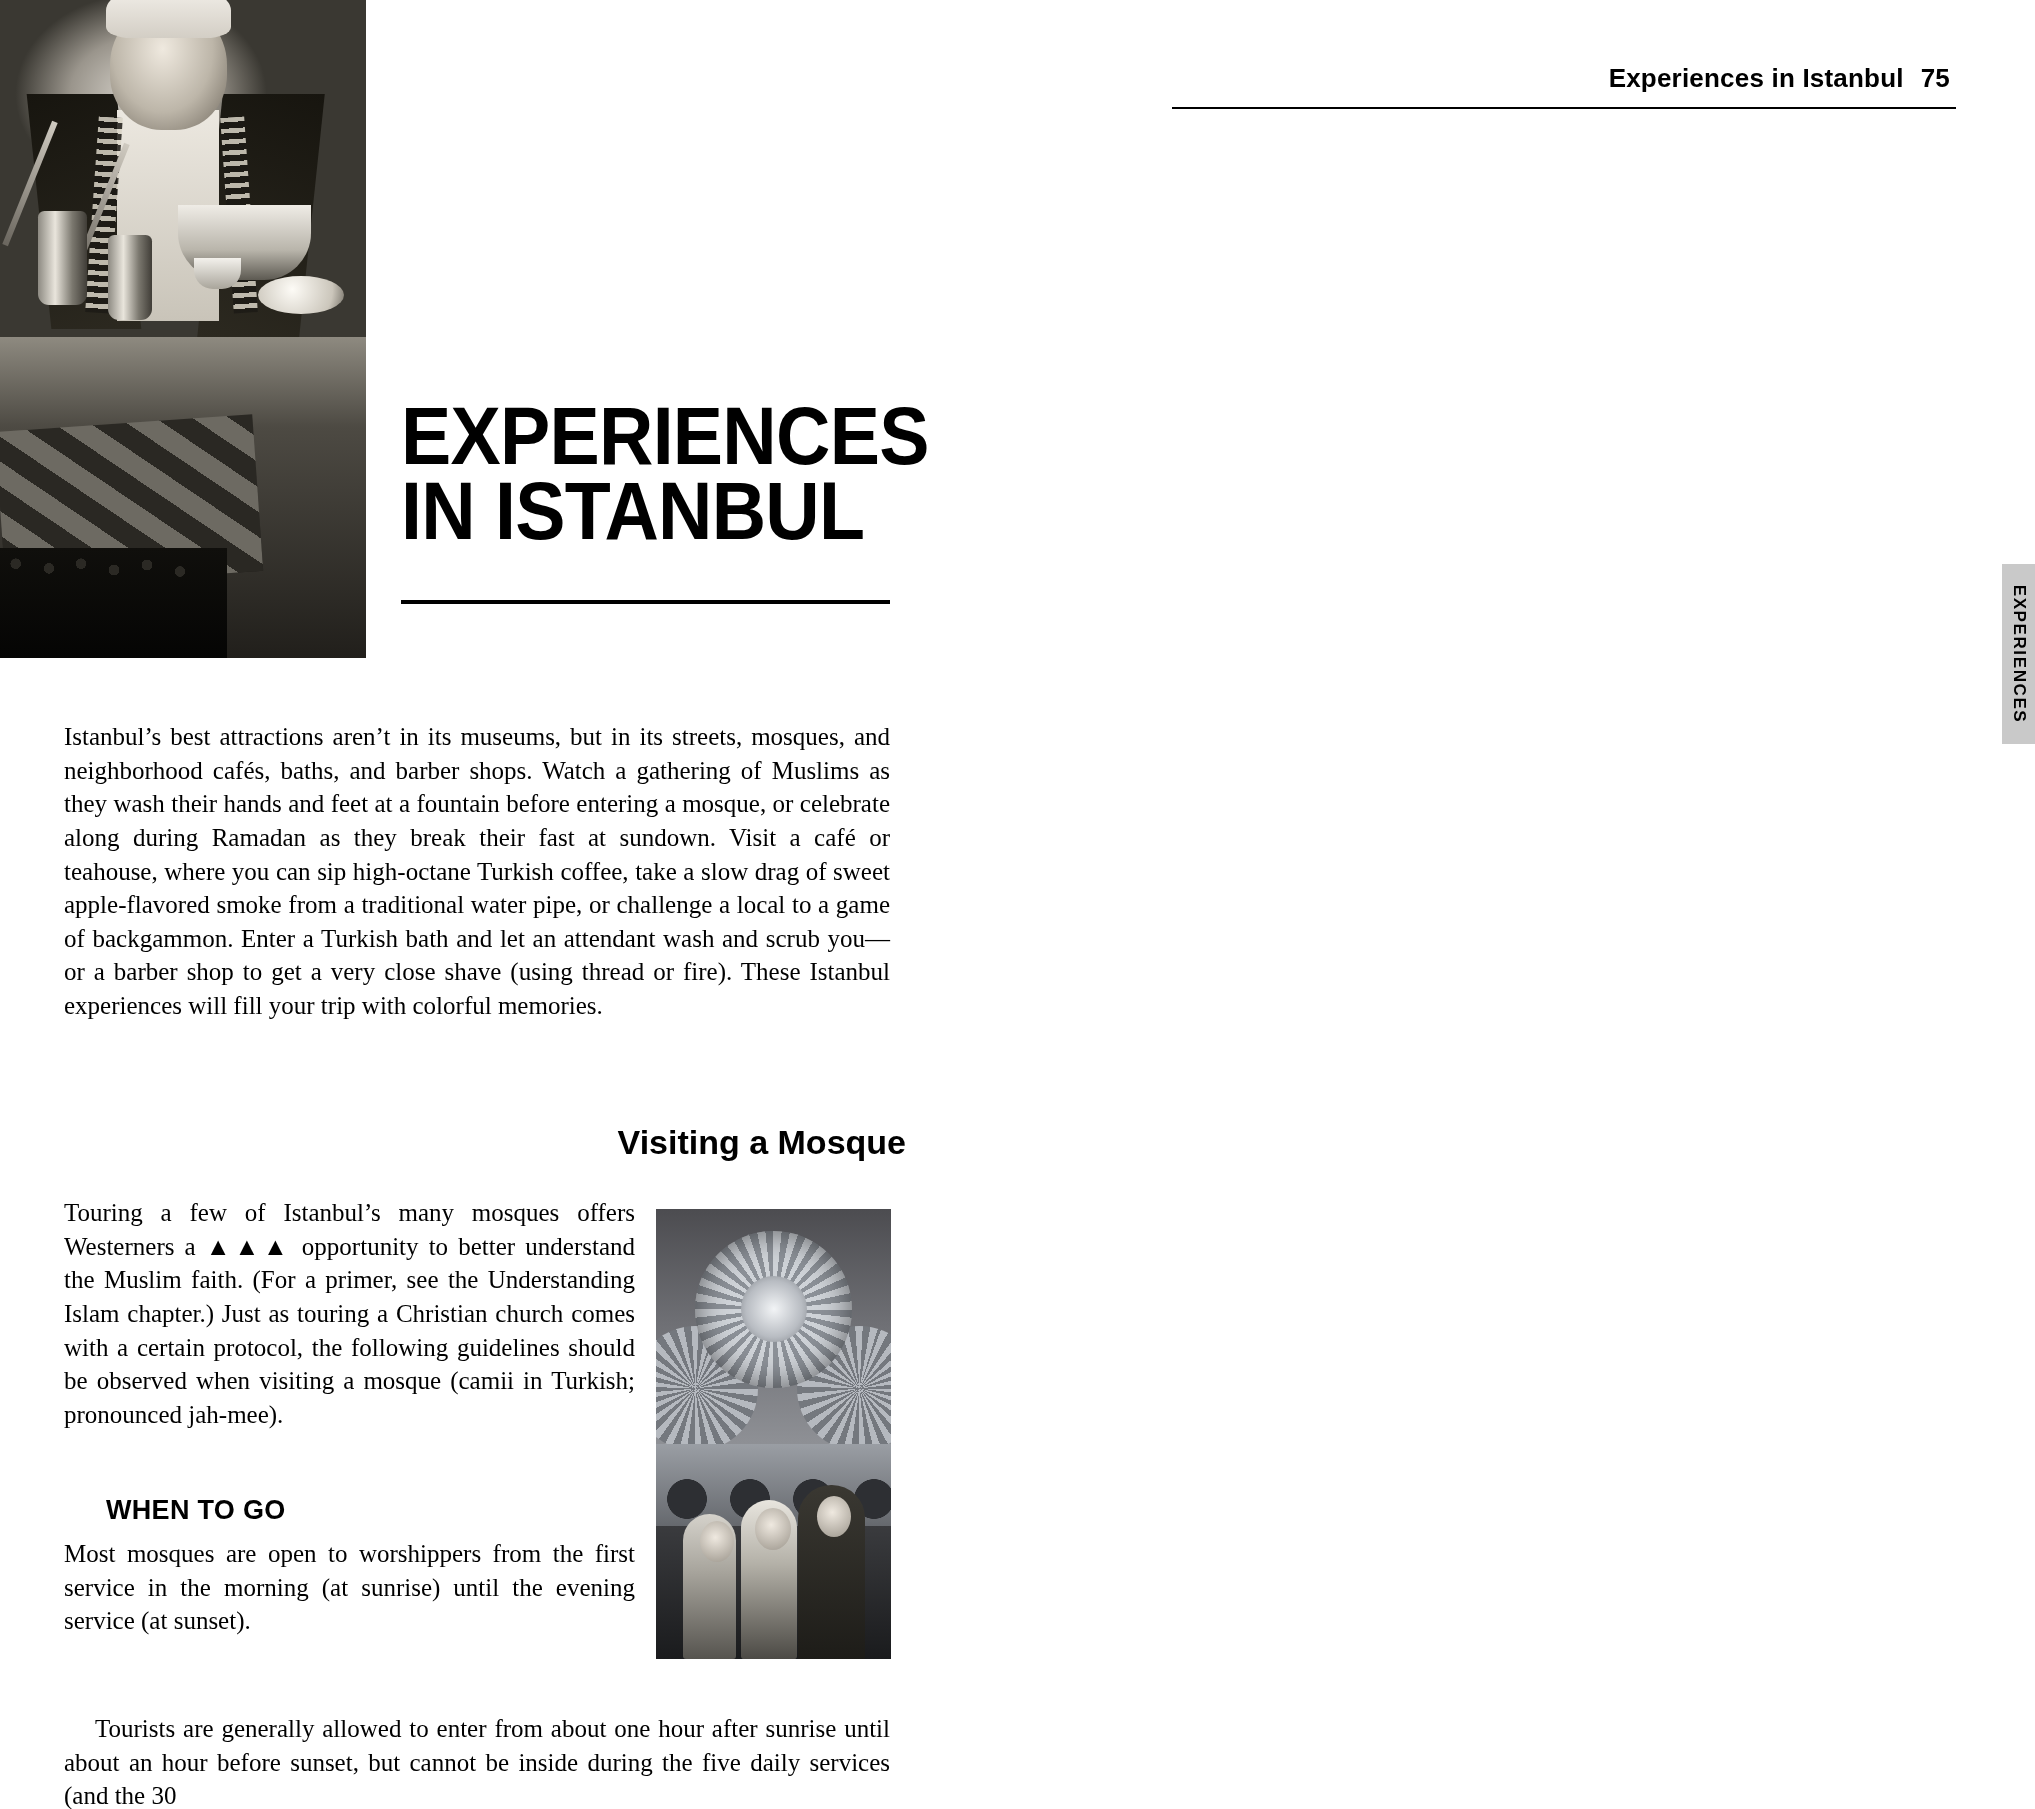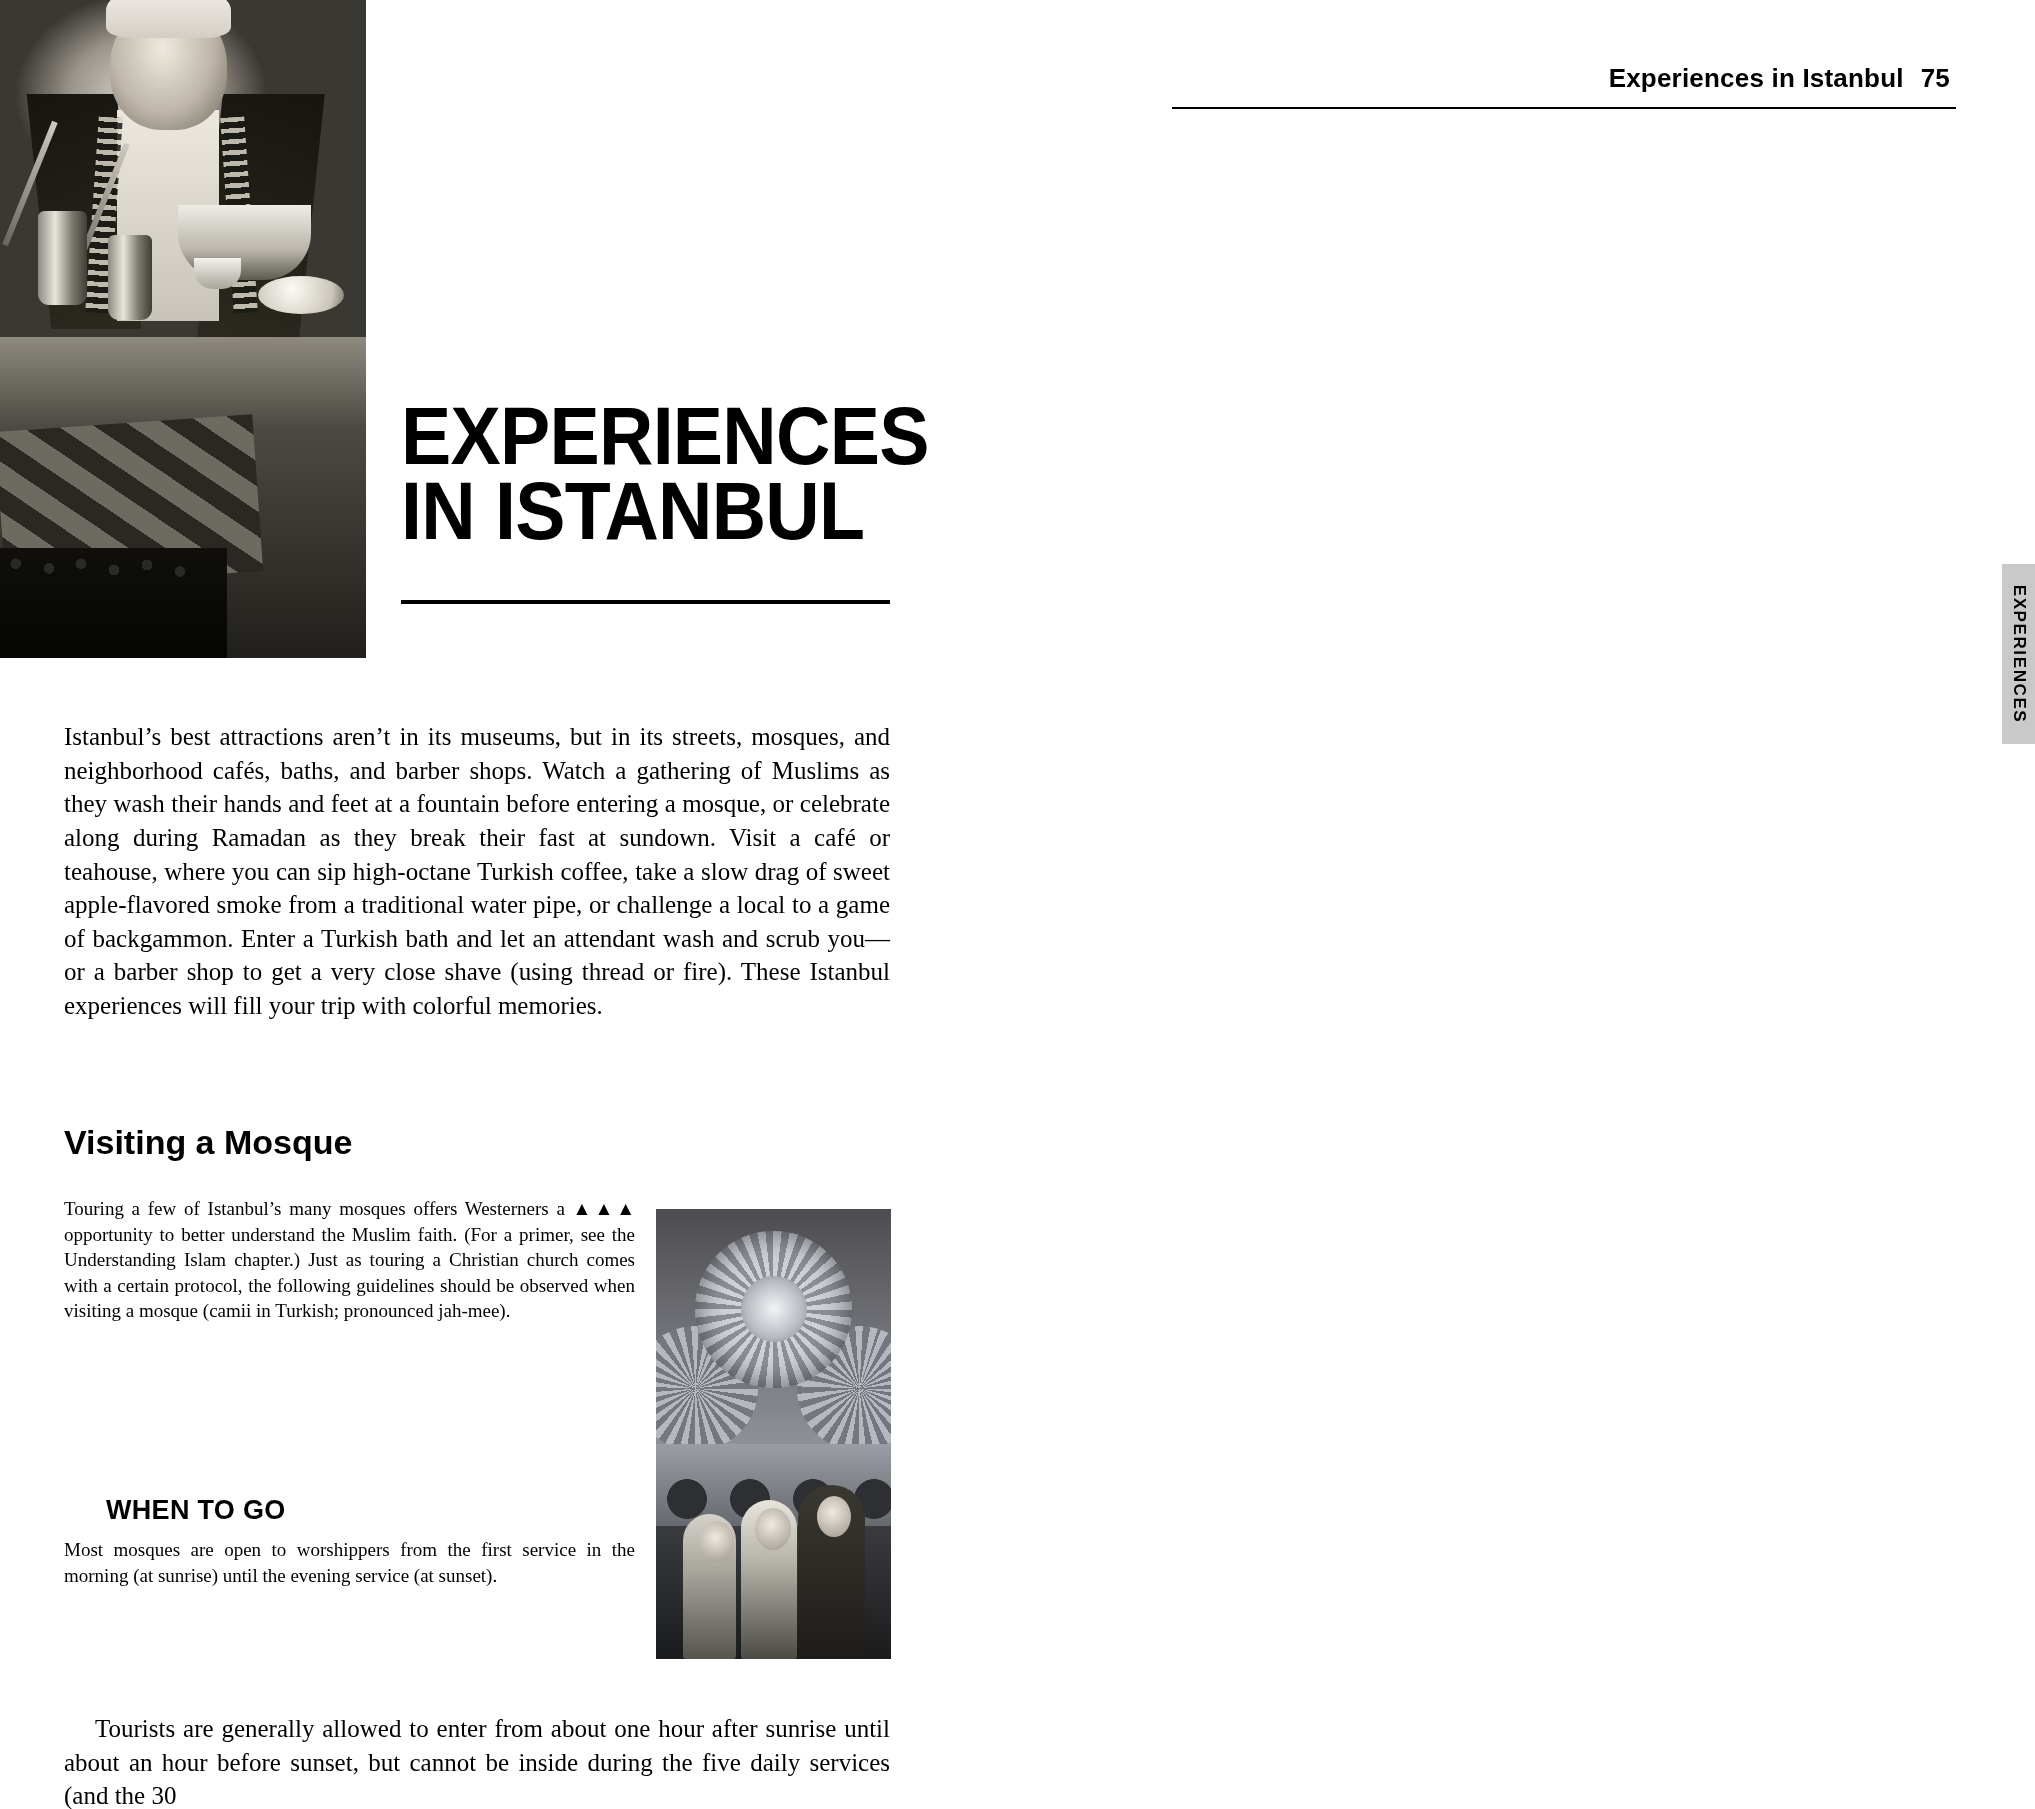--- a/index.html
+++ b/index.html
@@ -164,23 +164,23 @@
     font-size: 25px;
     line-height: 1.345;
     text-align: justify;
     hyphens: auto;
     margin-top: 12px;
   }
   .left-body p { margin: 0; }
 
   .h2-center {
     position: absolute;
-    left: 64px; top: 1123px;
+    left: 80px; top: 1123px;
     width: 826px;
-    text-align: left;
+    text-align: right;
     font-family: "Liberation Sans", sans-serif;
     font-weight: 700;
     font-size: 34px;
   }
 
   
   .photo-mosque {
     position: absolute;
     left: 656px; top: 1209px;
     width: 235px; height: 450px;
@@ -253,21 +253,21 @@
   .photo-mosque .pm-face {
     position: absolute;
     border-radius: 50%;
     background: radial-gradient(circle at 45% 40%, #efe9e0, #9a948a);
   }
 
   .left-col-text {
     position: absolute;
     left: 64px;
     width: 571px;
-    font-size: 19px;
+    font-size: 25px;
     line-height: 1.345;
     text-align: justify;
     hyphens: auto;
   }
   #l-mosque-intro { top: 1196px; }
   .h3 {
     font-family: "Liberation Sans", sans-serif;
     font-weight: 700;
     font-size: 27px;
     letter-spacing: 0.3px;

